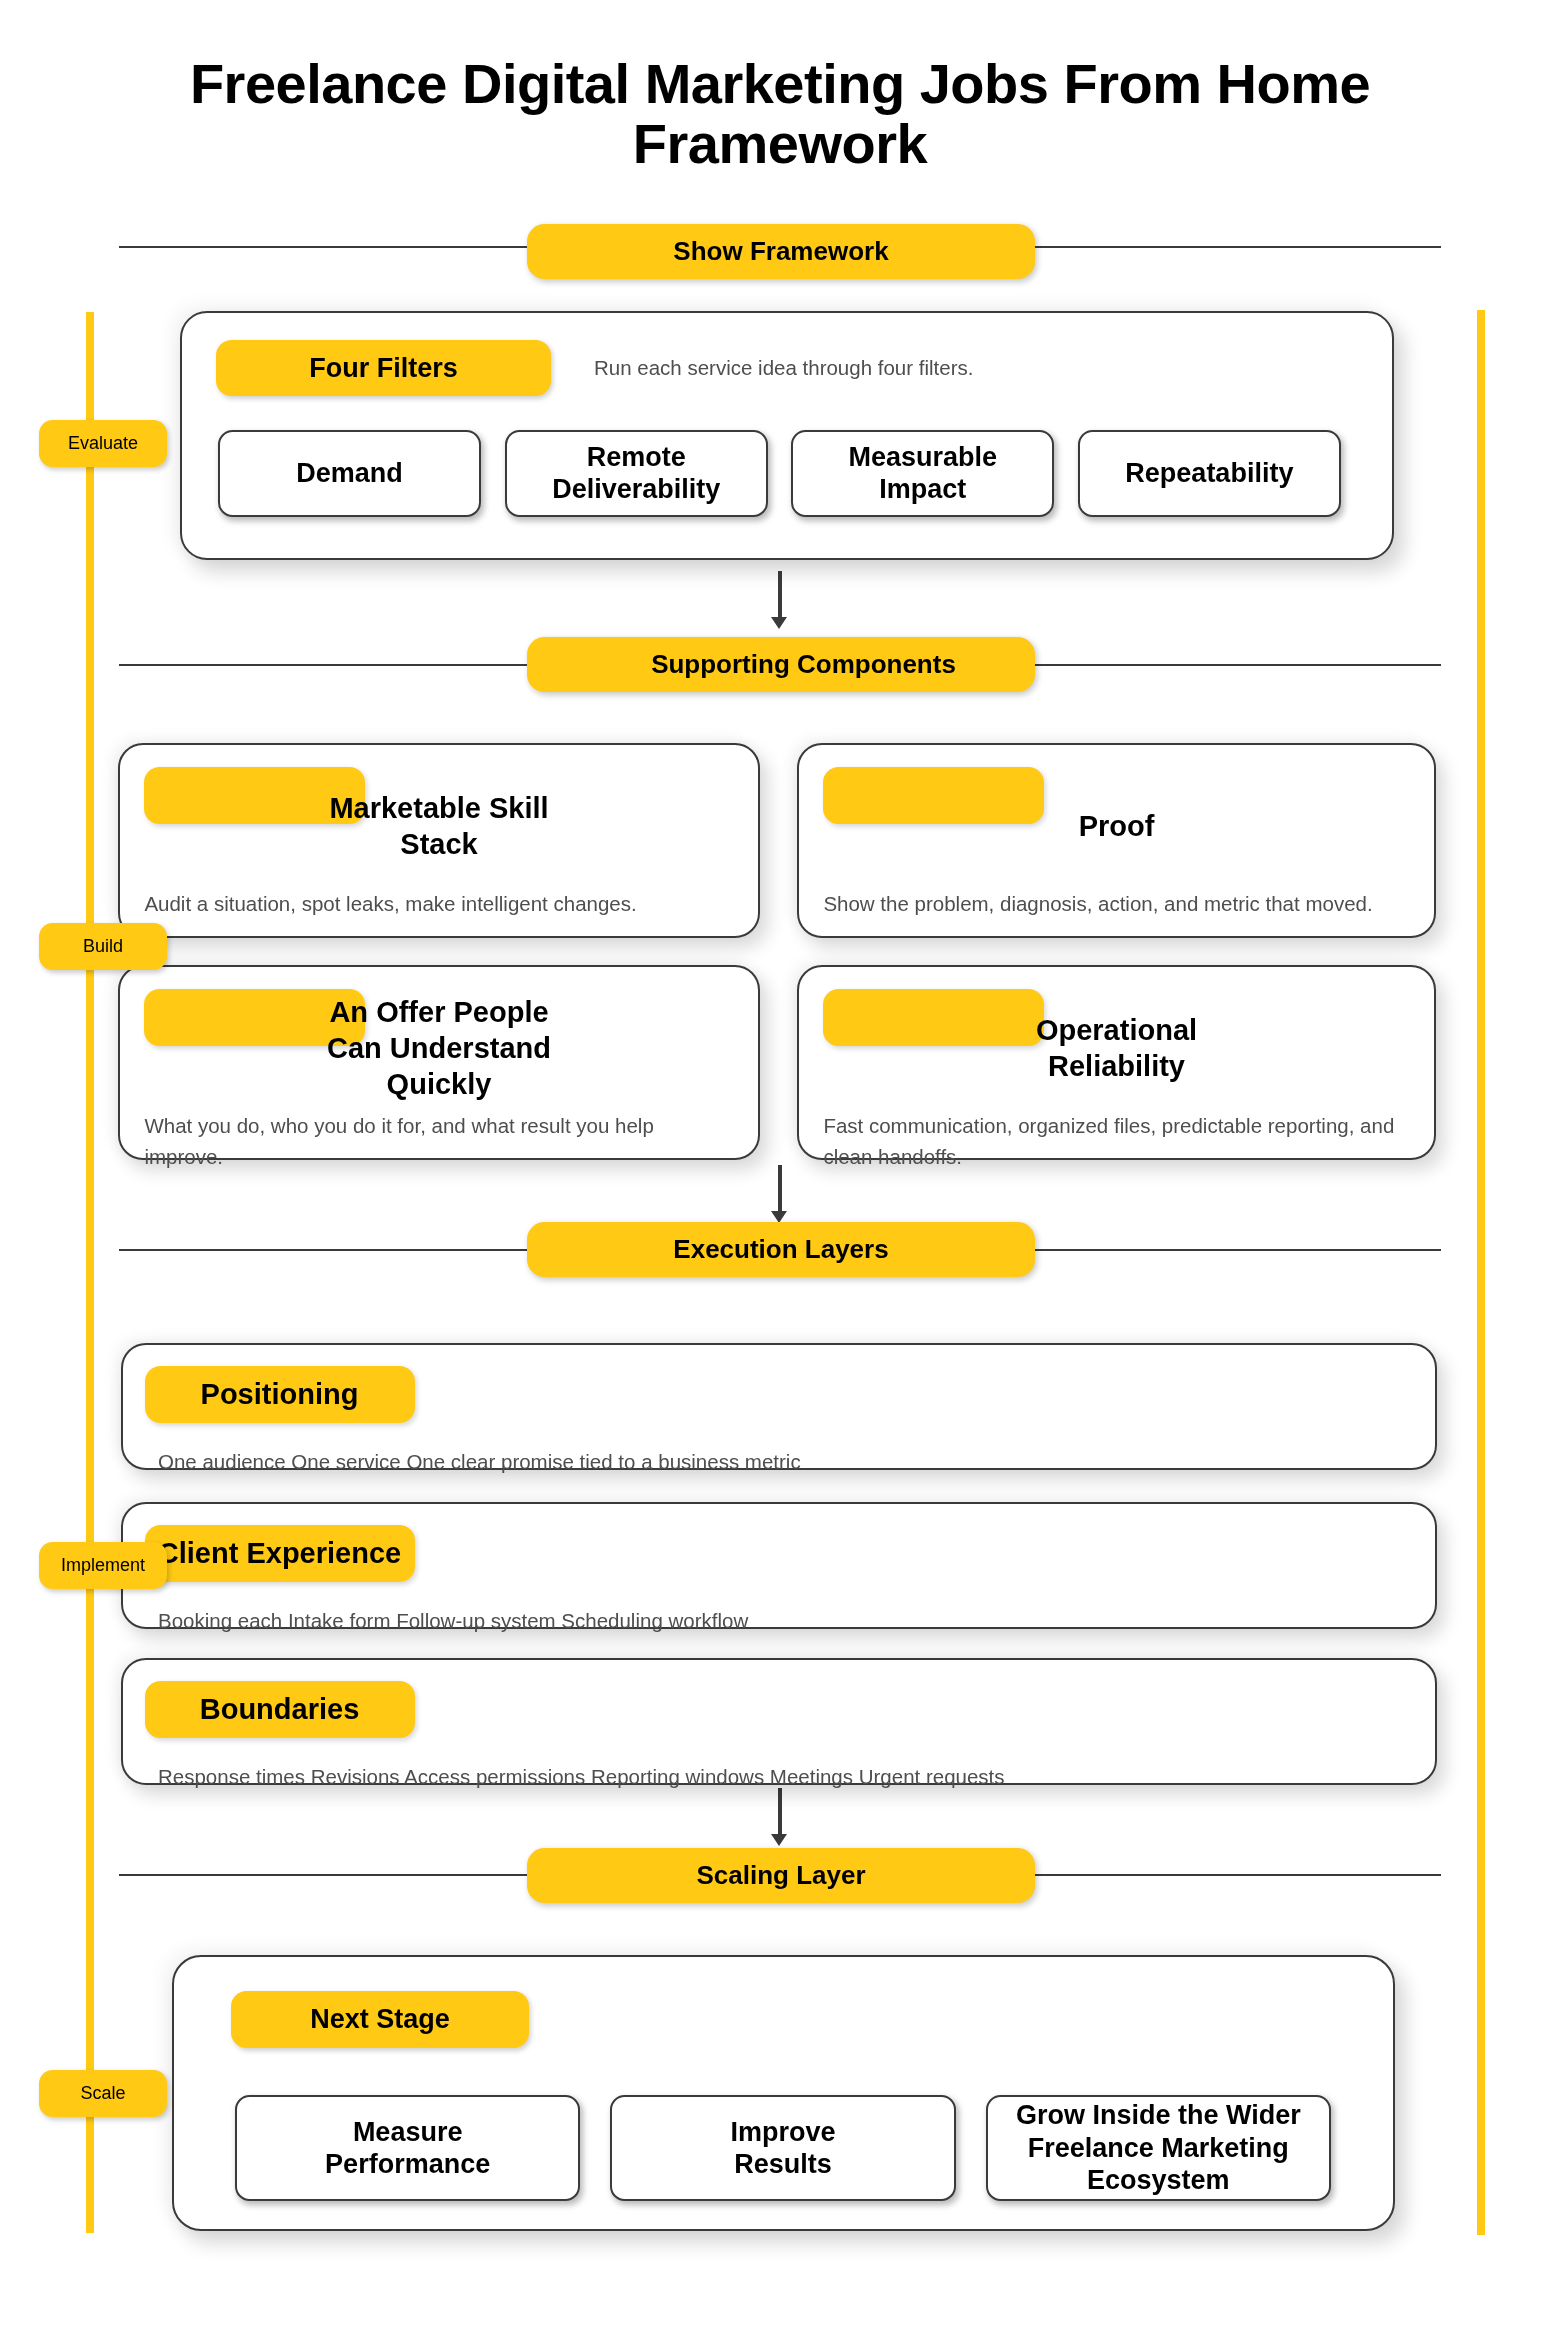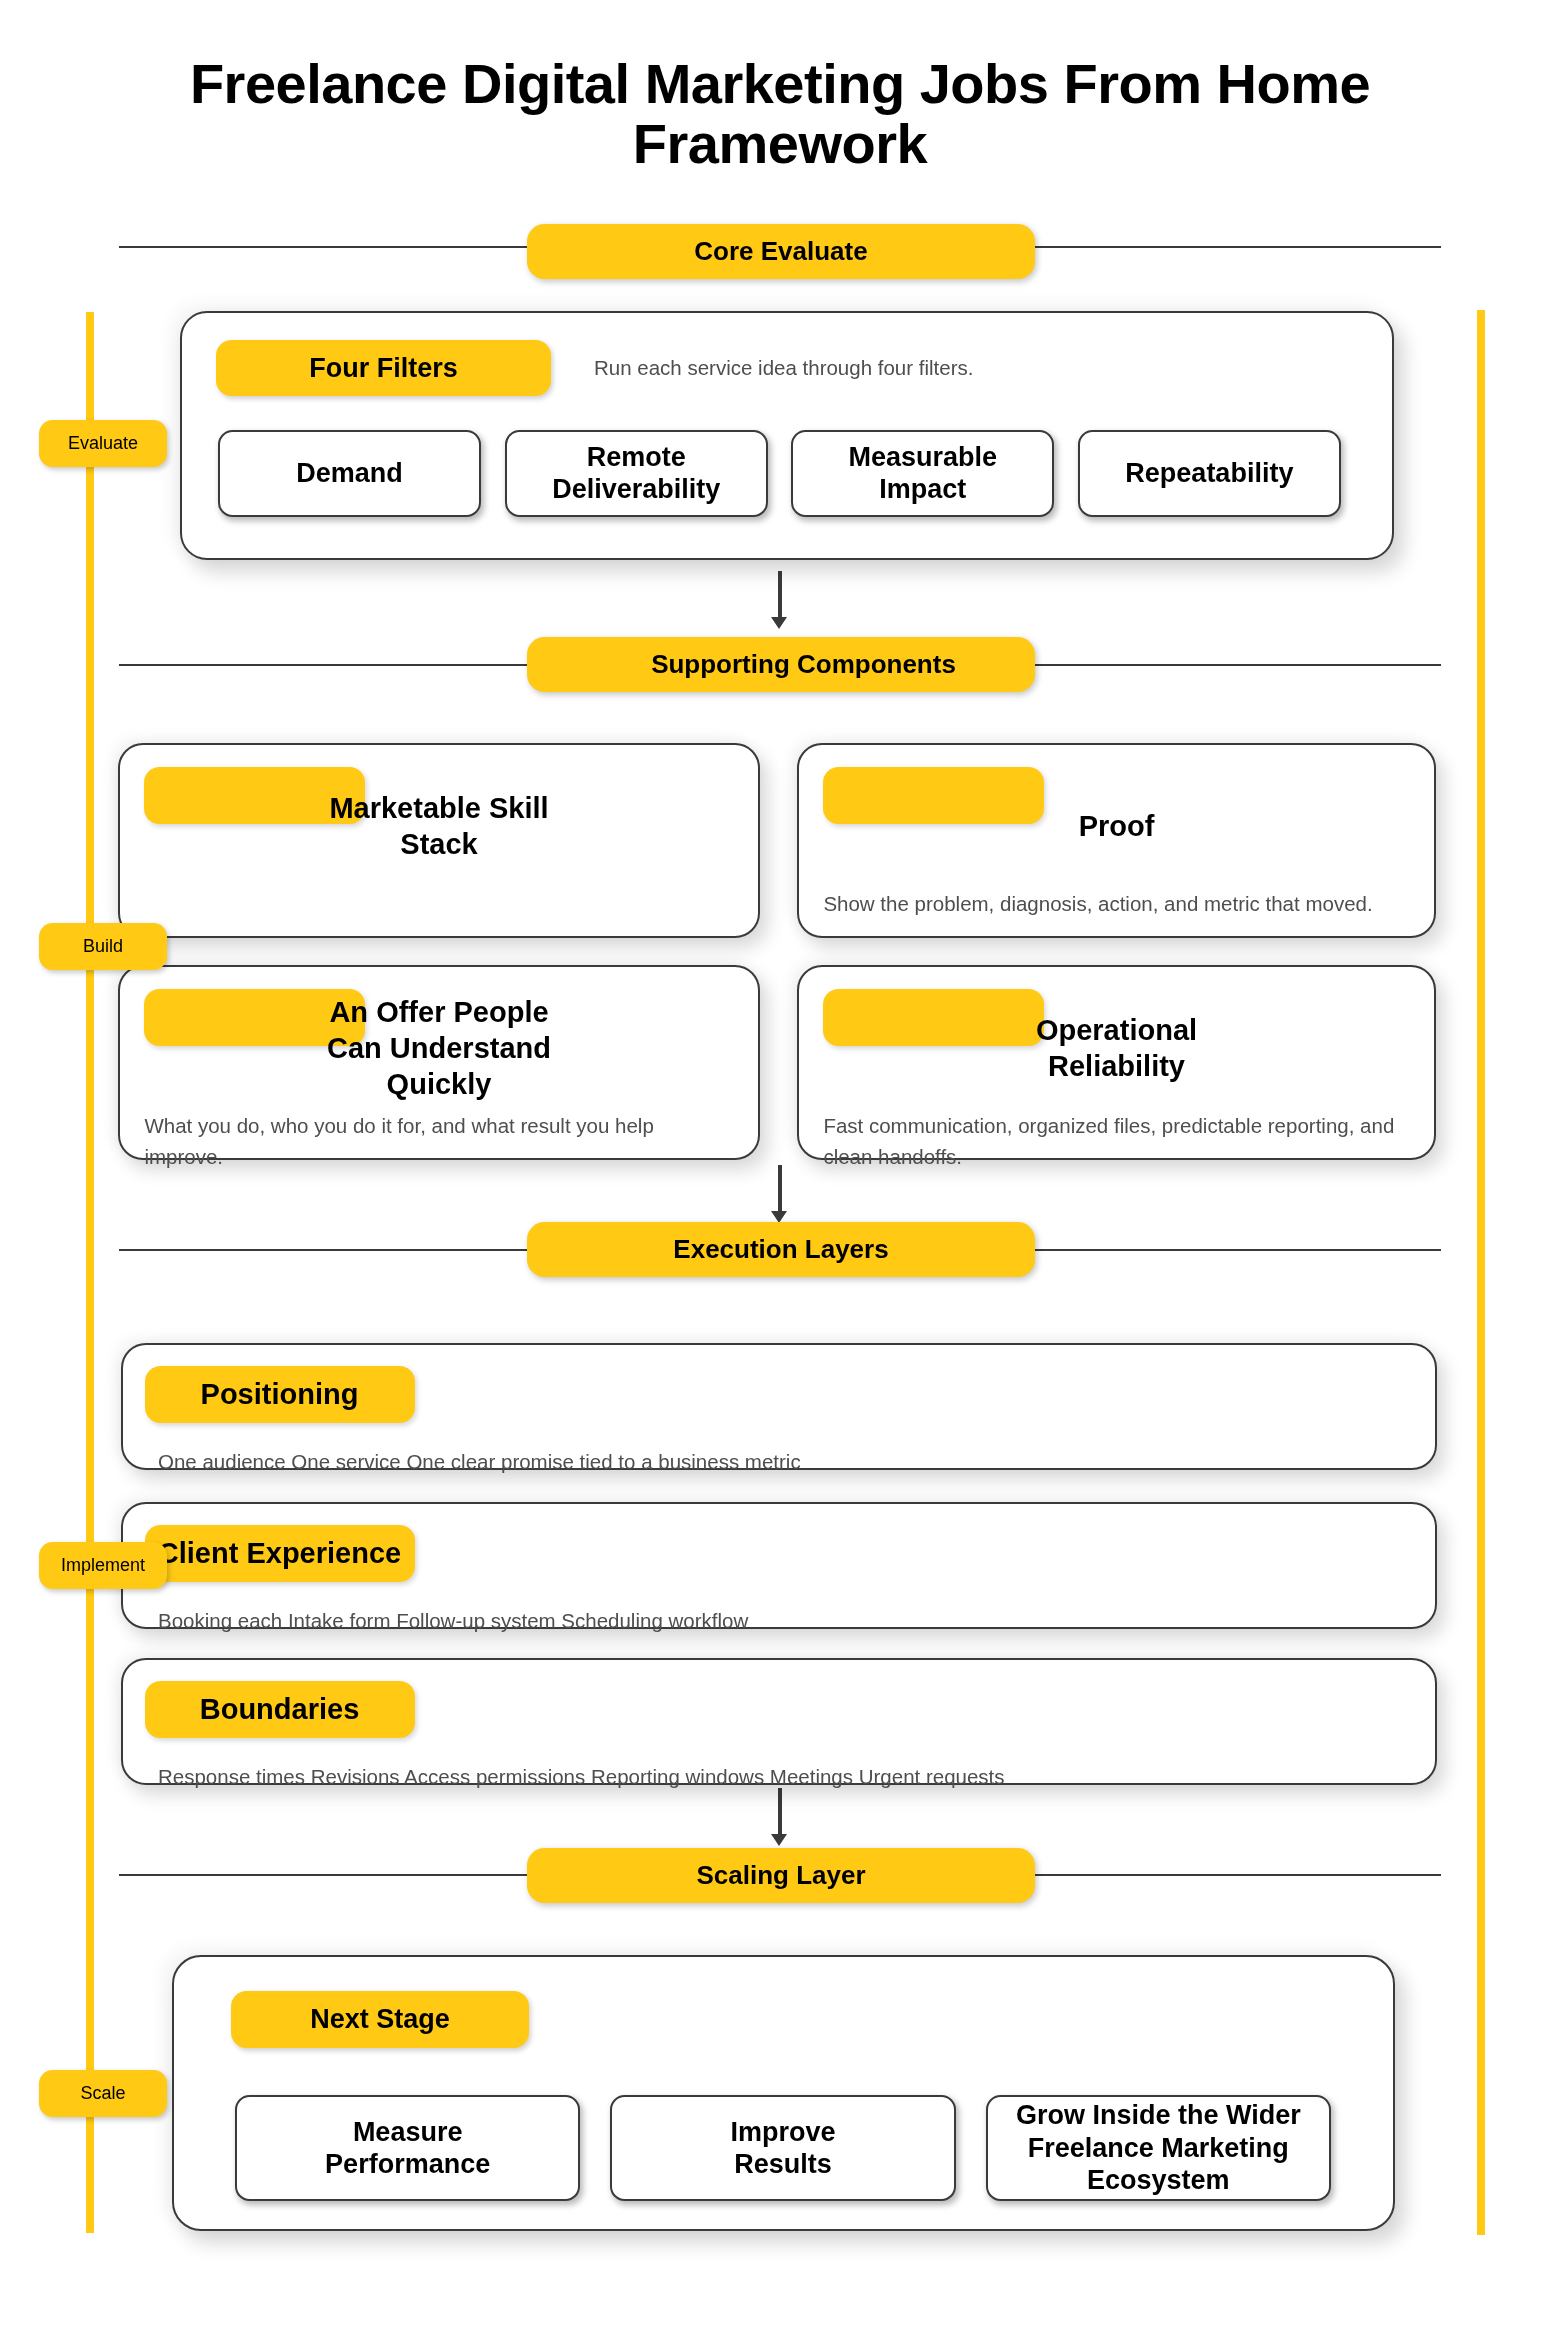--- a/index.html
+++ b/index.html
@@ -158,21 +158,21 @@
   <div class="side-pill" id="side-evaluate">Evaluate</div>
   <div class="side-pill" id="side-build">Build</div>
   <div class="side-pill" id="side-implement">Implement</div>
   <div class="side-pill" id="side-scale">Scale</div>
 
   <div class="divider" id="div-core"></div>
   <div class="divider" id="div-supporting"></div>
   <div class="divider" id="div-execution"></div>
   <div class="divider" id="div-scaling"></div>
 
-  <div class="section-pill" id="hdr-core">Core Evaluate</div>
+  <div class="section-pill" id="hdr-core">Show Framework</div>
   <div class="section-pill" id="hdr-supporting">Supporting Components</div>
   <div class="section-pill" id="hdr-execution">Execution Layers</div>
   <div class="section-pill" id="hdr-scaling">Scaling Layer</div>
 
   <div class="arrow" id="arrow-1"></div>
   <div class="arrow" id="arrow-2"></div>
   <div class="arrow" id="arrow-3"></div>
 
   <div class="big-box core-box">
     <div class="ff-pill">Four Filters</div>
@@ -191,20 +191,21 @@
         <span class="lbl">Repeatability</span>
       </div>
     </div>
   </div>
 
   <div class="sup-card" id="sup1">
     <div class="sup-pill"></div>
     <div class="card-title">
       <span class="lbl">Marketable Skill Stack</span>
     </div>
+    <div class="card-desc">Audit a situation, spot leaks, make intelligent changes.</div>
   </div>
 
   <div class="sup-card" id="sup2">
     <div class="sup-pill"></div>
     <div class="card-title">
       <span class="lbl">Proof</span>
     </div>
     <div class="card-desc">Show the problem, diagnosis, action, and metric that moved.</div>
   </div>
 

